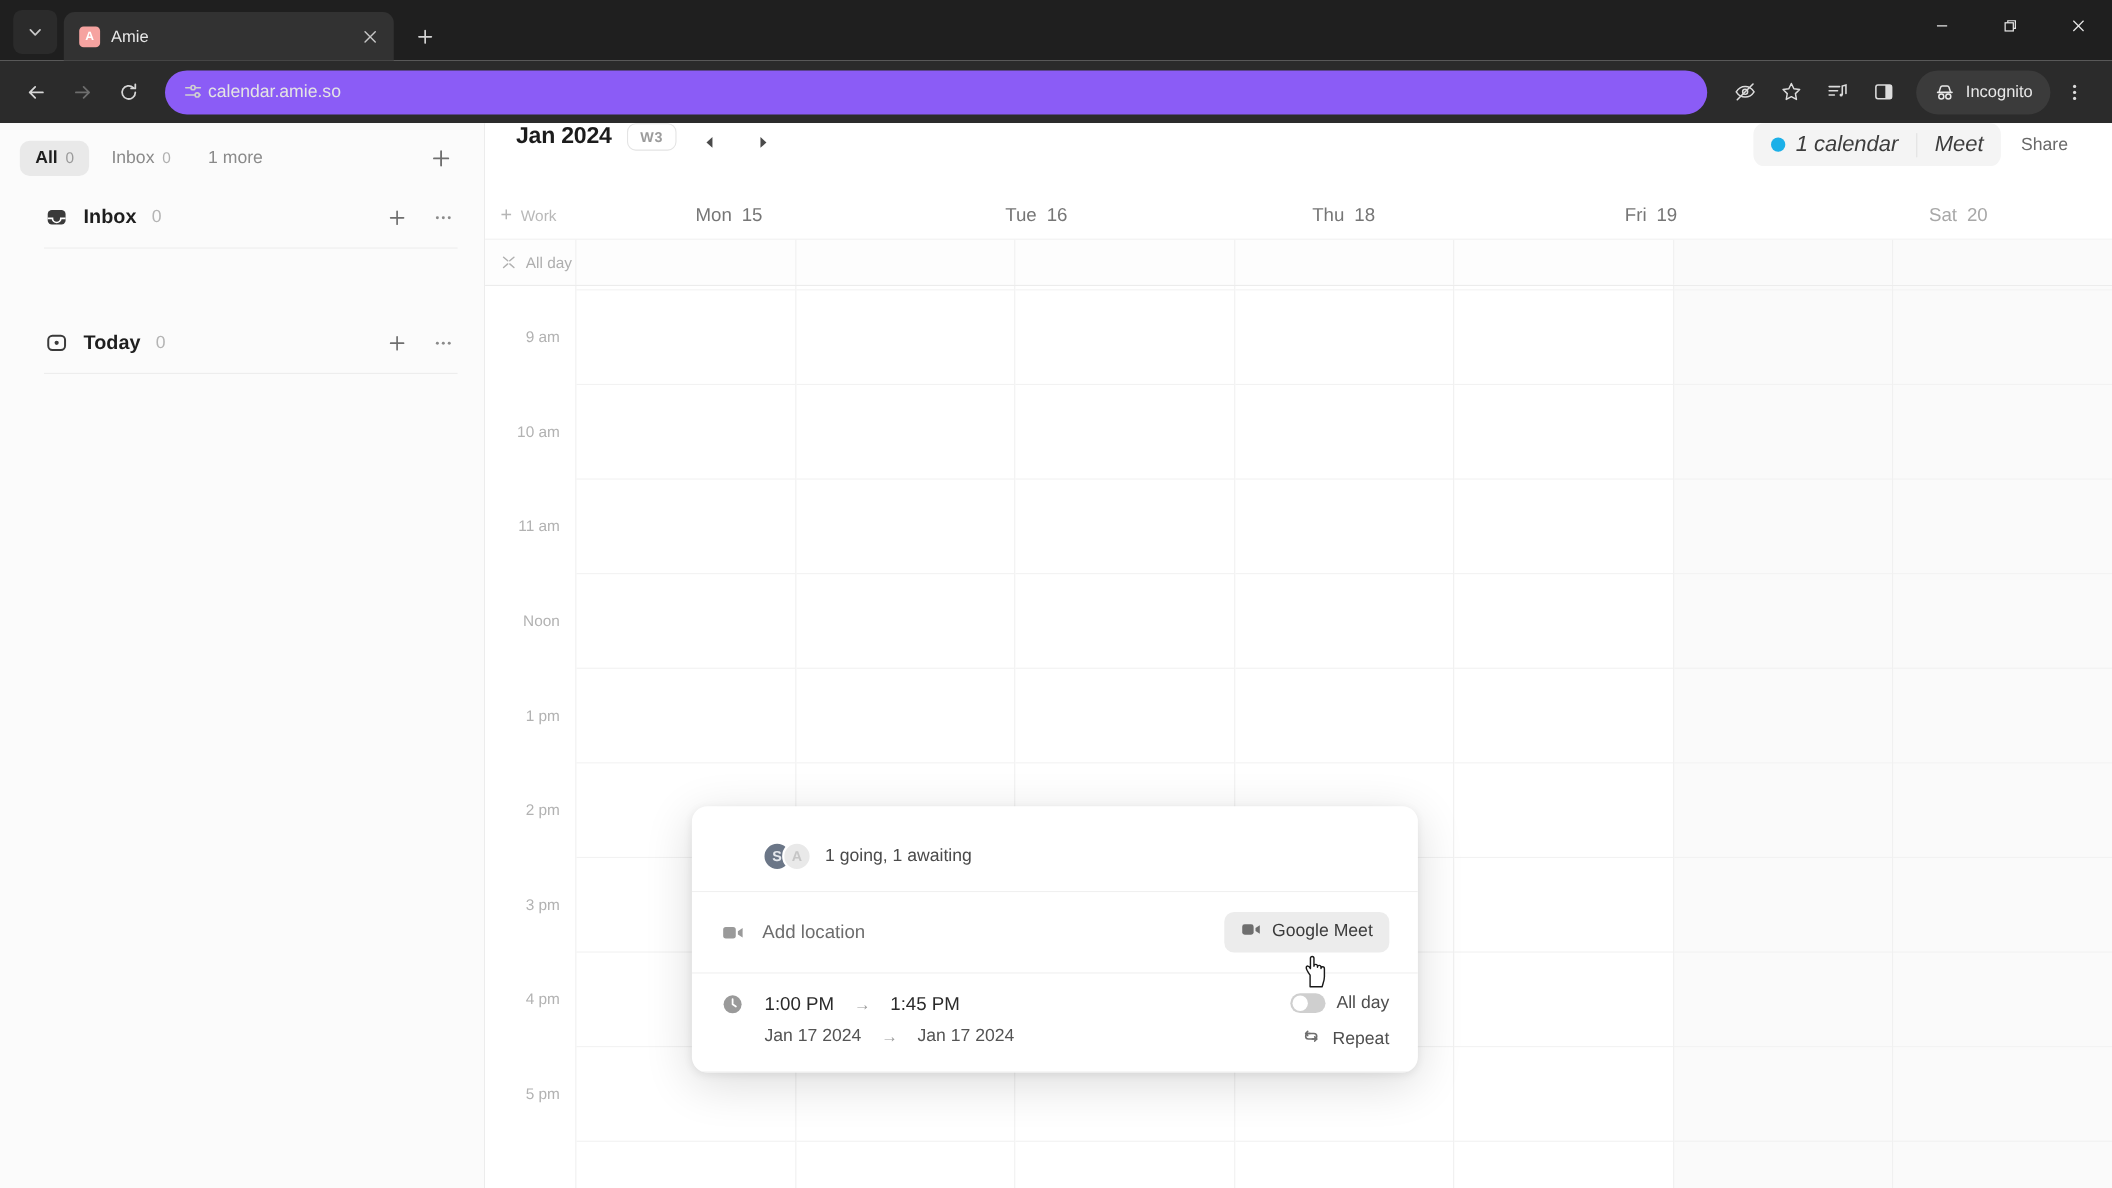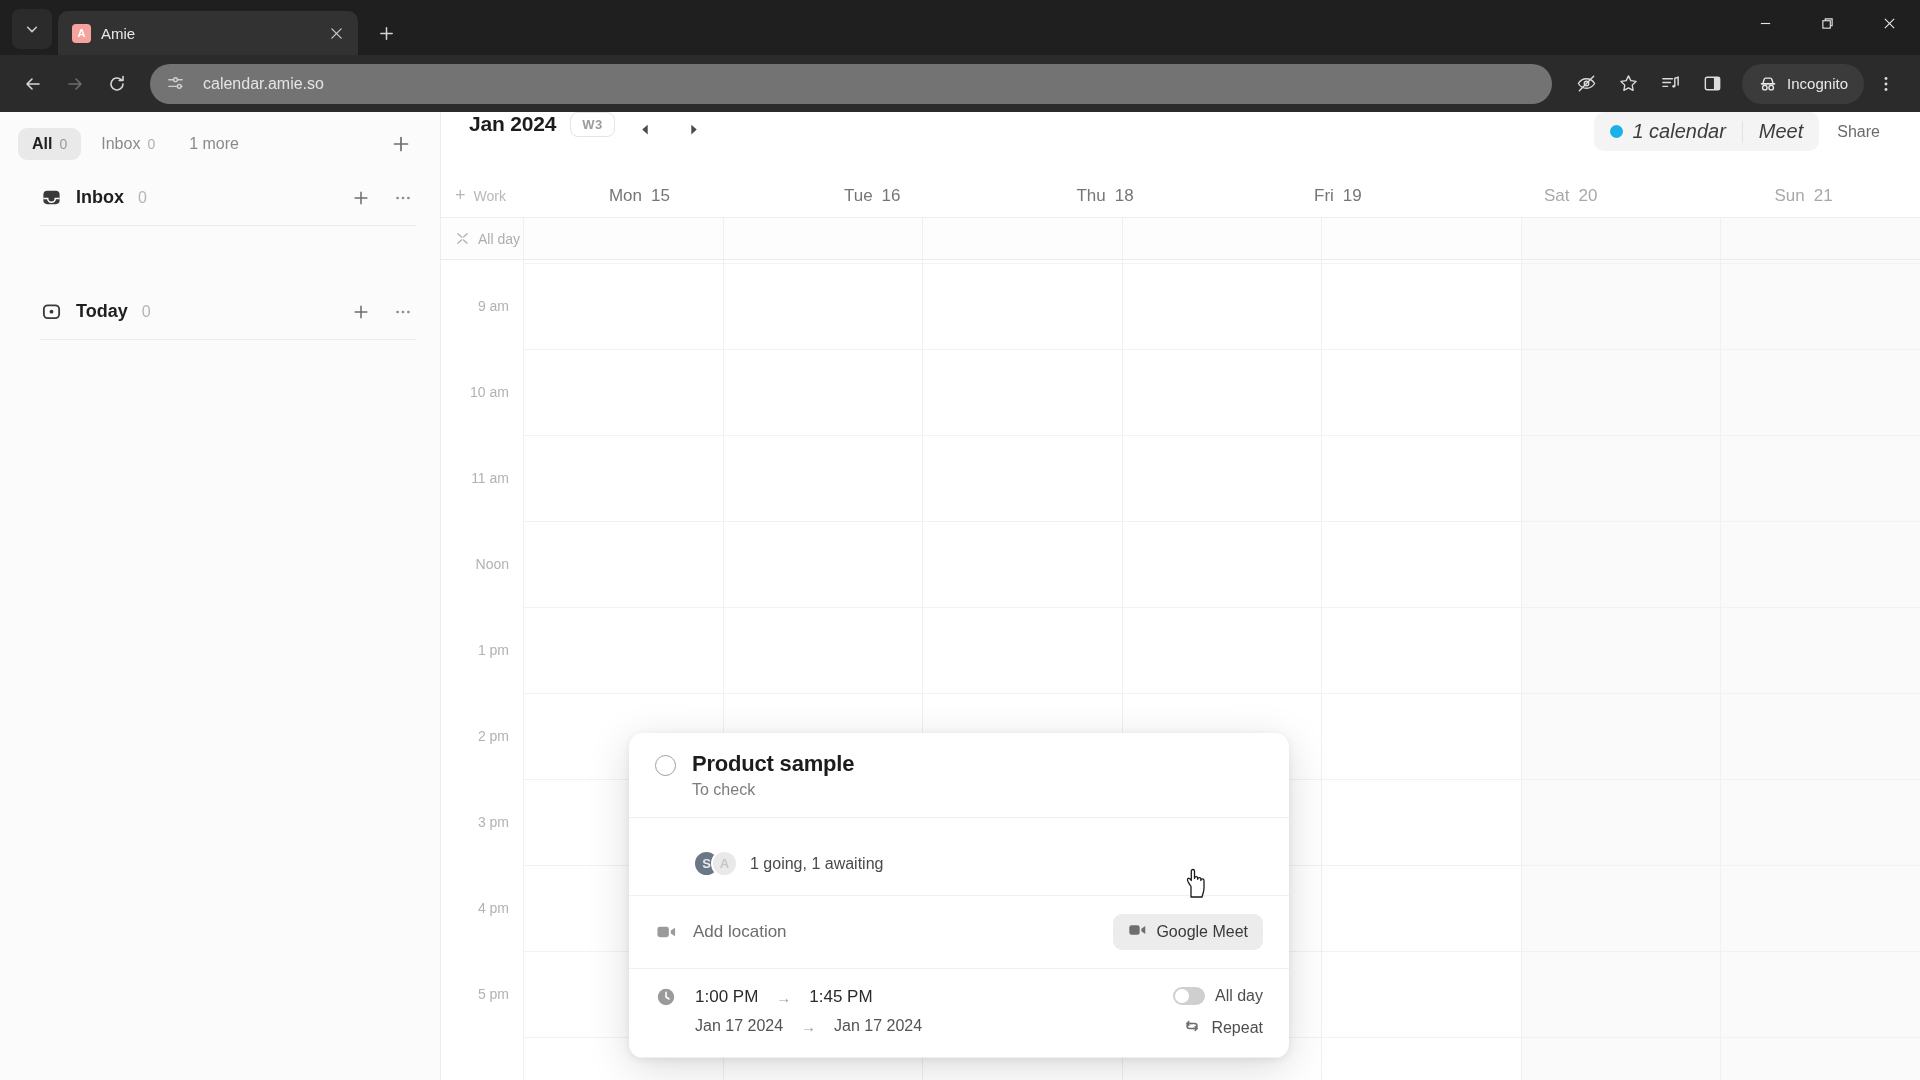--- a/index.html
+++ b/index.html
@@ -55,22 +55,22 @@
     height: 57px; background: #2b2b2b; display: flex; align-items: center;
     padding: 0 14px; gap: 4px; flex: 0 0 57px;
   }
   .navbtn {
     width: 38px; height: 38px; border-radius: 50%;
     display: flex; align-items: center; justify-content: center;
     color: #d7d7d7; font-size: 19px;
   }
   .navbtn.disabled { color: #6d6d6d; }
   .omnibox {
-    flex: 1; height: 40px; background: #737373; border-radius: 20px;
-    display: flex; align-items: center; padding: 16px 16px; gap: 18px;
+    flex: 1; height: 40px; background: #8b5cf6; border-radius: 20px;
+    display: flex; align-items: center; padding: 16px 16px; gap: 4px;
     margin: 0 10px; min-width: 0;
   }
   .omnibox .url { color: #e4e4e4; font-size: 16px; }
   .tb-right { display: flex; align-items: center; gap: 2px; }
   .tb-icon {
     width: 40px; height: 40px; border-radius: 50%;
     display: flex; align-items: center; justify-content: center; color: #dcdcdc;
   }
   .incognito-pill {
     height: 40px; border-radius: 20px; background: #3b3b3b;
@@ -490,24 +490,20 @@
           <span>18</span>
         </div>
         <div class="daycol">
           <span>Fri</span>
           <span>19</span>
         </div>
         <div class="daycol weekend">
           <span>Sat</span>
           <span>20</span>
         </div>
-        <div class="daycol weekend">
-          <span>Sun</span>
-          <span>21</span>
-        </div>
       </div>
 
       <div class="allday-row">
         <div class="allday-gutter">
           <svg width="15" height="15" viewBox="0 0 16 16">
             <path d="M3 3l4 3.5M13 3L9 6.5M3 13l4-3.5M13 13L9 9.5" stroke="#b0b0b0" stroke-width="1.4" stroke-linecap="round"></path>
           </svg>
           <span>All day</span>
         </div>
         <div class="allday-cell"></div>
@@ -616,29 +612,20 @@
               <div class="hline" style="top: 691px;"></div>
               <div class="hline" style="top: 777px;"></div>
             </div>
           </div>
       </div>
 
     </div>
 
     <div class="popup">
 
-      <div class="pp-sec">
-        <div class="pp-title-row">
-          <span class="pp-circle"></span>
-          <div>
-            <div class="pp-title">Product sample</div>
-            <div class="pp-sub">To check</div>
-          </div>
-        </div>
-      </div>
 
       <div class="pp-sec">
         <div class="guest-row">
           <span class="avatars">
             <span class="av s">S</span>
             <span class="av a">A</span>
           </span>
           <span class="guest-text">1 going, 1 awaiting</span>
         </div>
       </div>

